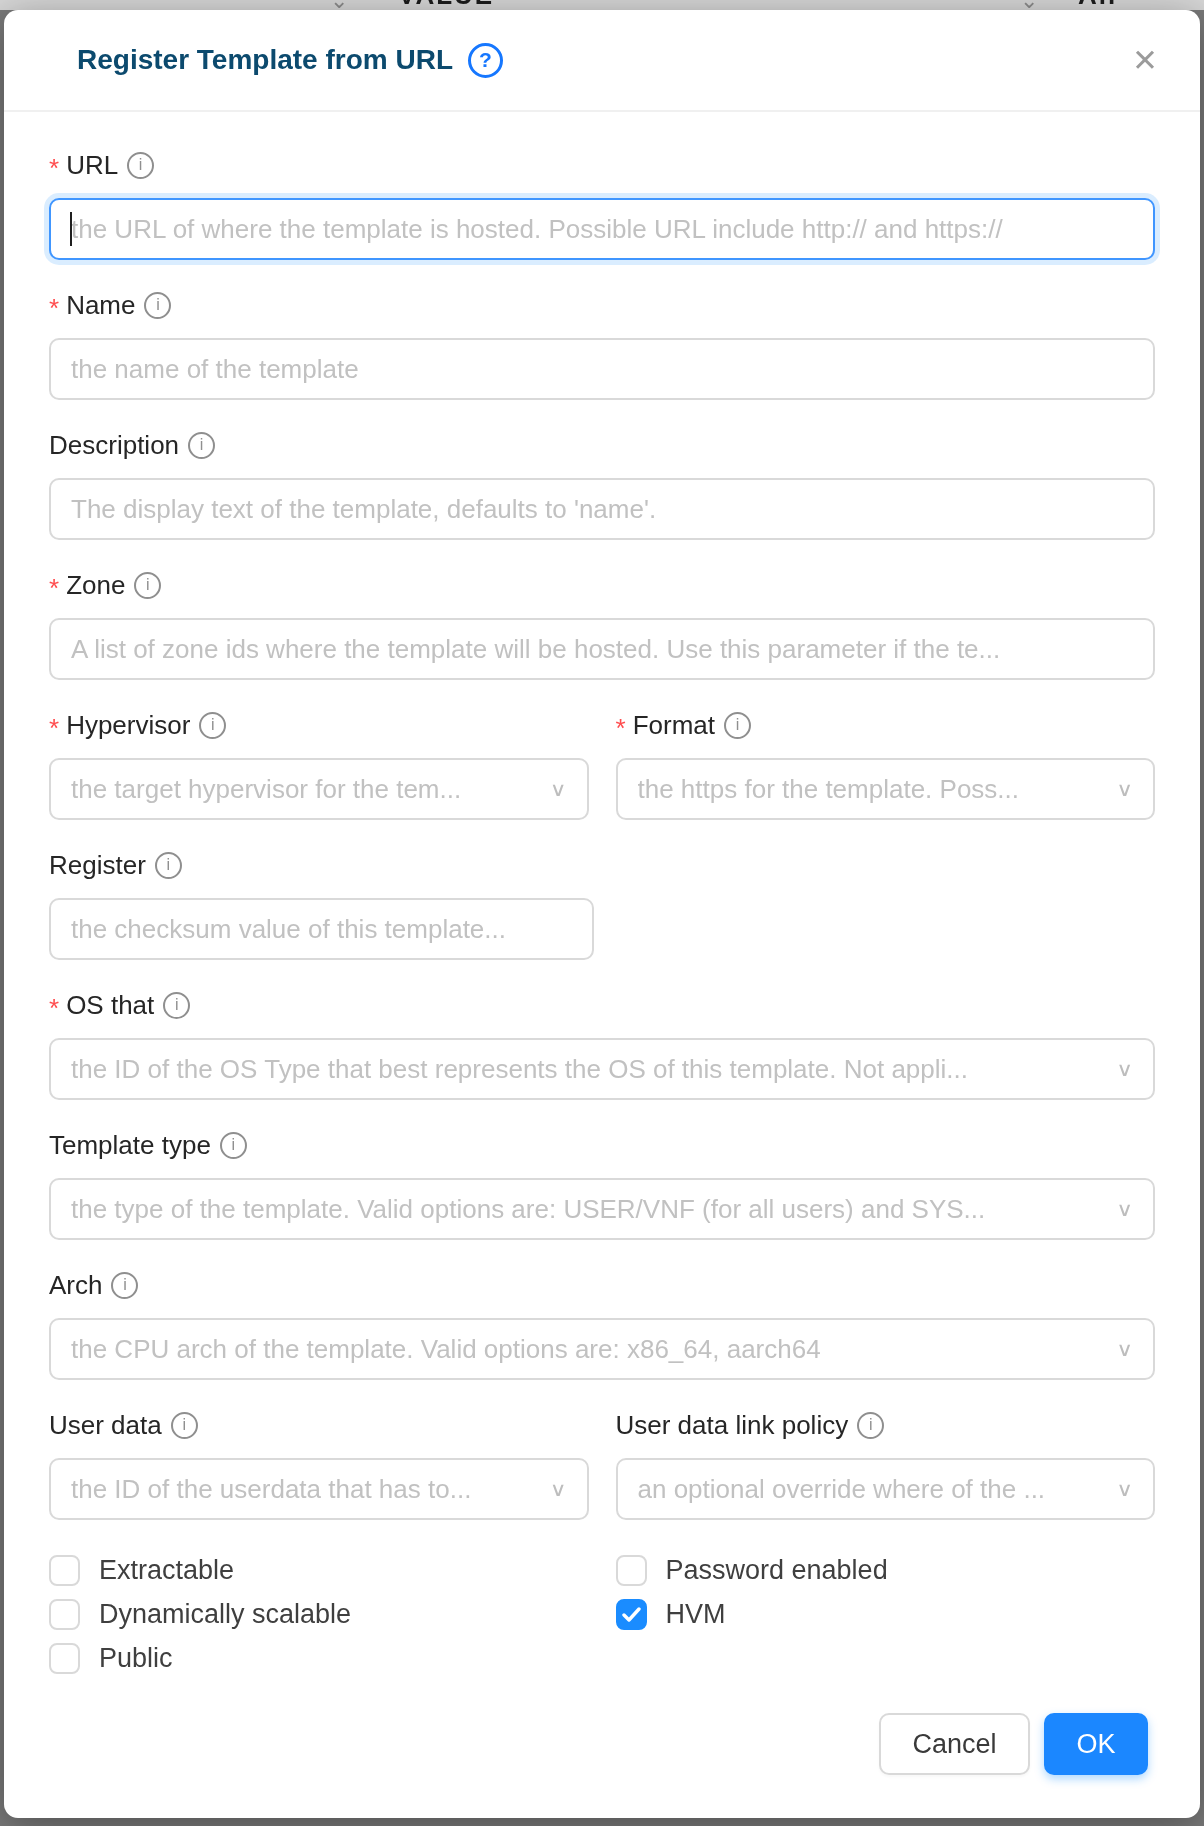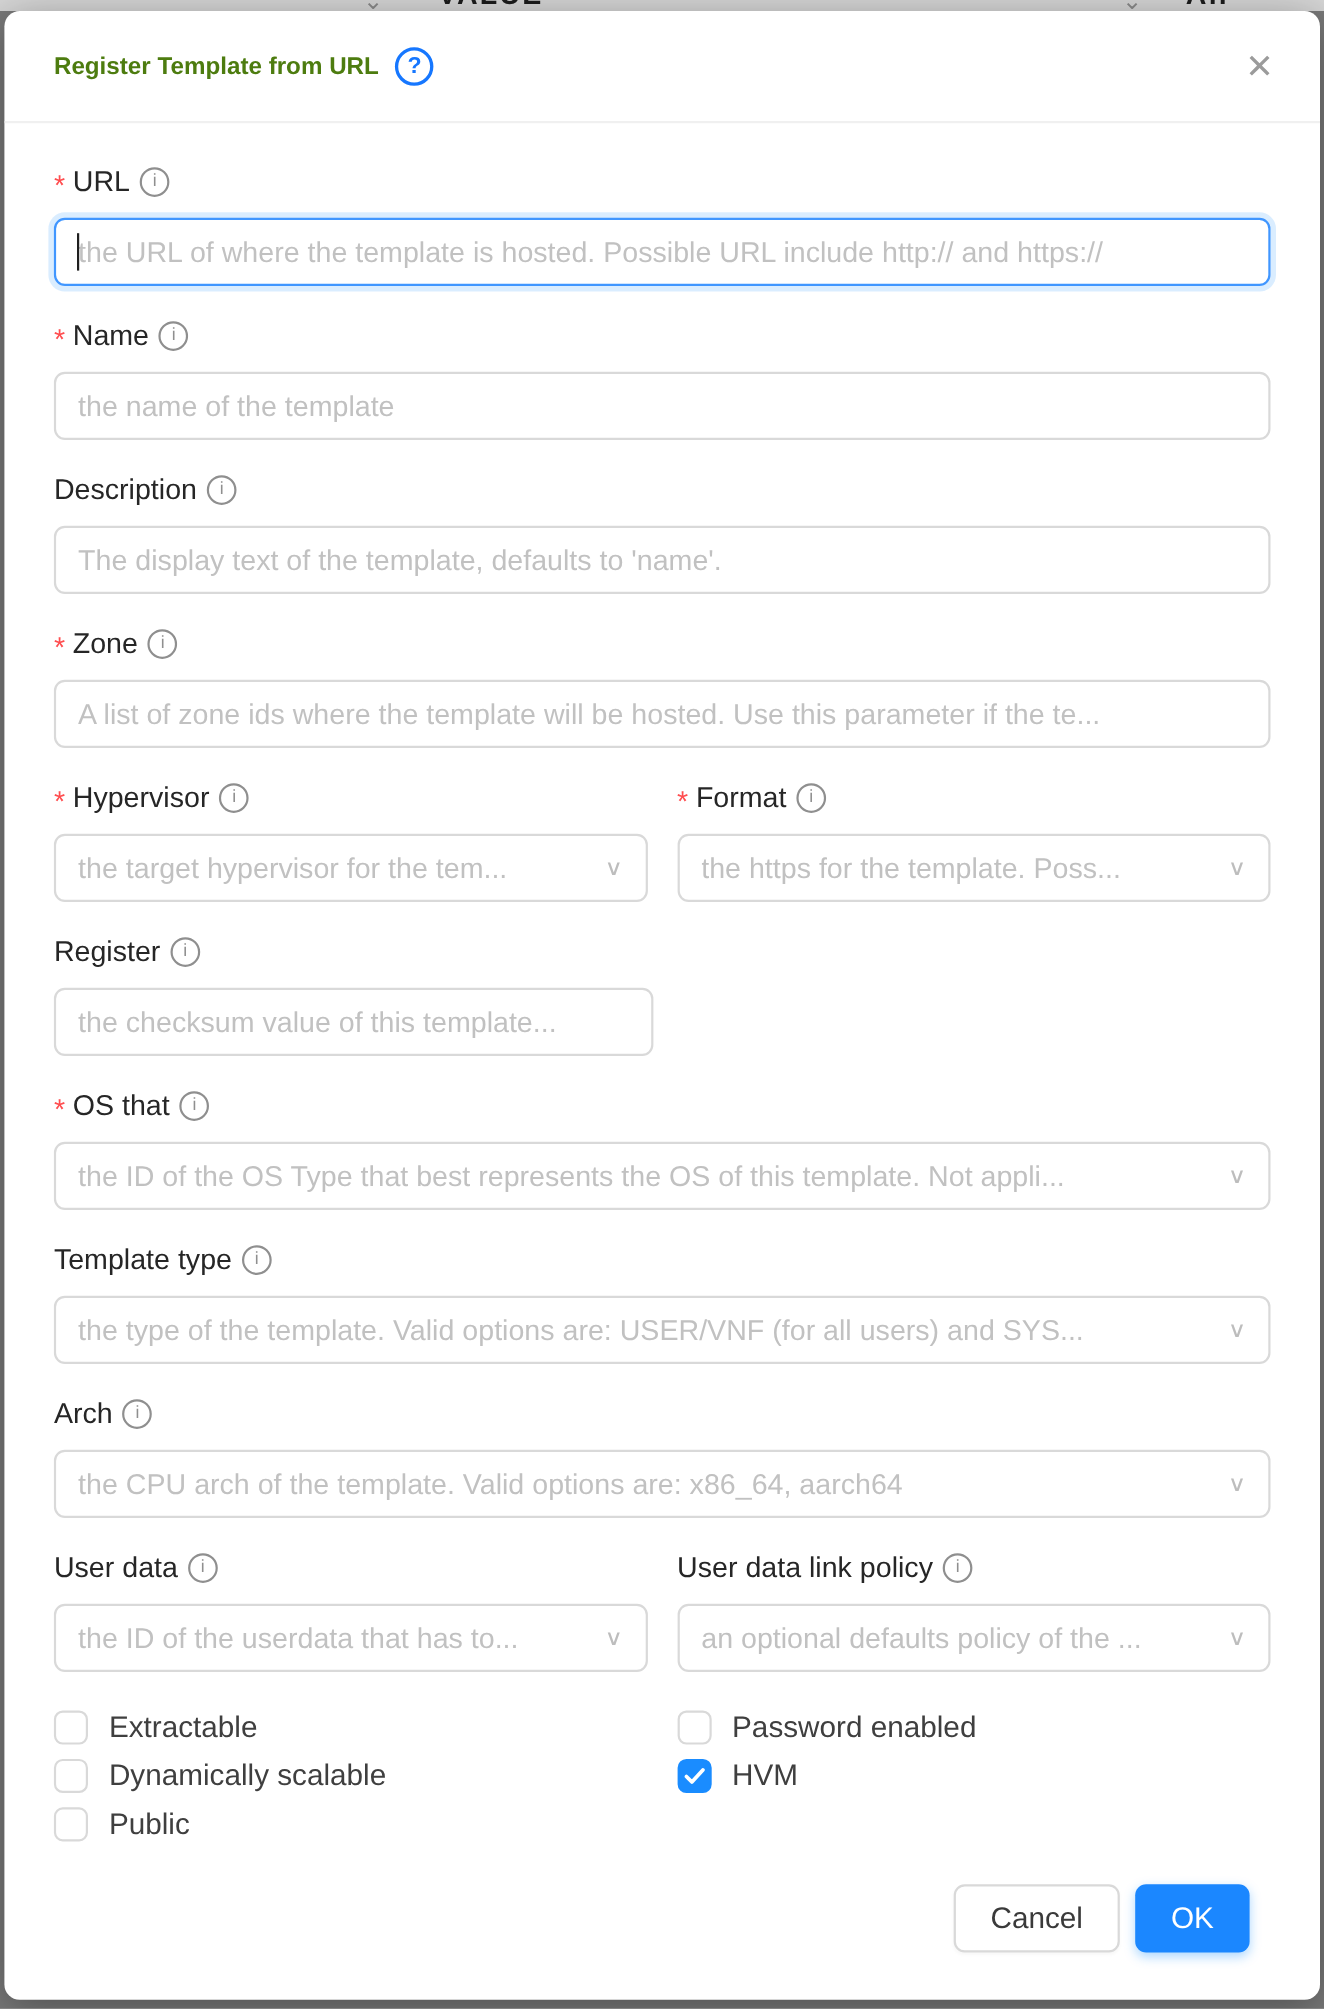--- a/index.html
+++ b/index.html
@@ -16,21 +16,21 @@
   .bg-chev { position:absolute; top:-12px; color:#8a8a8a; font-size:22px; }
   .bg-chev.left { left:330px; }
   .bg-chev.right { left:1020px; }
 
   .modal {
     position:absolute; top:10px; left:4px; right:4px; bottom:8px;
     background:#ffffff; border-radius:14px; box-shadow:0 8px 40px rgba(0,0,0,.35);
     overflow:hidden;
   }
   .header { height:102px; display:flex; align-items:center; padding:0 42px 0 45px; border-bottom:2px solid #f0f0f0; }
-  .title { font-size:22px; font-weight:600; color:#4d7c0f; }
+  .title { font-size:28px; font-weight:600; color:#0c4a6e;margin-left:28px; }
   .help-icon {
     width:35px; height:35px; border:3px solid #1677ff; border-radius:50%;
     color:#1677ff; font-size:21px; font-weight:700; display:flex; align-items:center; justify-content:center;
     margin-left:15px; cursor:pointer;
   }
   .close-icon { margin-left:auto; font-size:31px; color:#9b9b9b; font-weight:400; cursor:pointer; line-height:1; }
 
   .body { padding:36px 45px 0 45px; }
   .field { margin-bottom:28px; }
   .label-row { display:flex; align-items:center; height:34px; margin-bottom:16px; font-size:26px; color:#262626; }
@@ -63,21 +63,21 @@
   .cb-row { display:flex; align-items:center; height:44px; cursor:pointer; }
   .cb-box {
     width:31px; height:31px; border:2px solid #d9d9d9; border-radius:8px; background:#fff;
     margin-right:19px; flex:0 0 auto; display:flex; align-items:center; justify-content:center;
   }
   .cb-box.checked { background:#1a8cff; border-color:#1a8cff; }
   .cb-box svg { display:none; }
   .cb-box.checked svg { display:block; }
   .cb-label { font-size:27px; color:#3f3f3f; }
 
-  .footer { position:absolute; right:64px; bottom:43px; display:flex; gap:14px; }
+  .footer { position:absolute; right:52px; bottom:43px; display:flex; gap:14px; }
   .btn {
     height:62px; border-radius:10px; font-size:27px; font-family:"Liberation Sans", sans-serif;
     display:flex; align-items:center; justify-content:center; cursor:pointer;
   }
   .btn-cancel { width:151px; background:#fff; border:2px solid #d9d9d9; color:#3a3a3a; box-shadow:0 2px 3px rgba(0,0,0,.03); }
   .btn-ok { width:104px; background:#1b87ff; border:none; color:#fff; box-shadow:0 4px 10px rgba(24,144,255,.35); }
 </style>
 </head>
 <body>
 
@@ -217,21 +217,21 @@
             <span class="ph">the ID of the userdata that has to...</span>
             <span class="chevron">∨</span>
           </div>
         </div>
         <div class="col">
           <div class="label-row">
             <span class="label-text">User data link policy</span>
             <span class="info-icon">i</span>
           </div>
           <div class="control select">
-            <span class="ph">an optional defaults policy of the ...</span>
+            <span class="ph">an optional override where of the ...</span>
             <span class="chevron">∨</span>
           </div>
         </div>
       </div>
 
       <div class="cb-grid">
         <div class="cb-col">
           <div class="cb-row">
             <span class="cb-box"></span>
             <span class="cb-label">Extractable</span>

